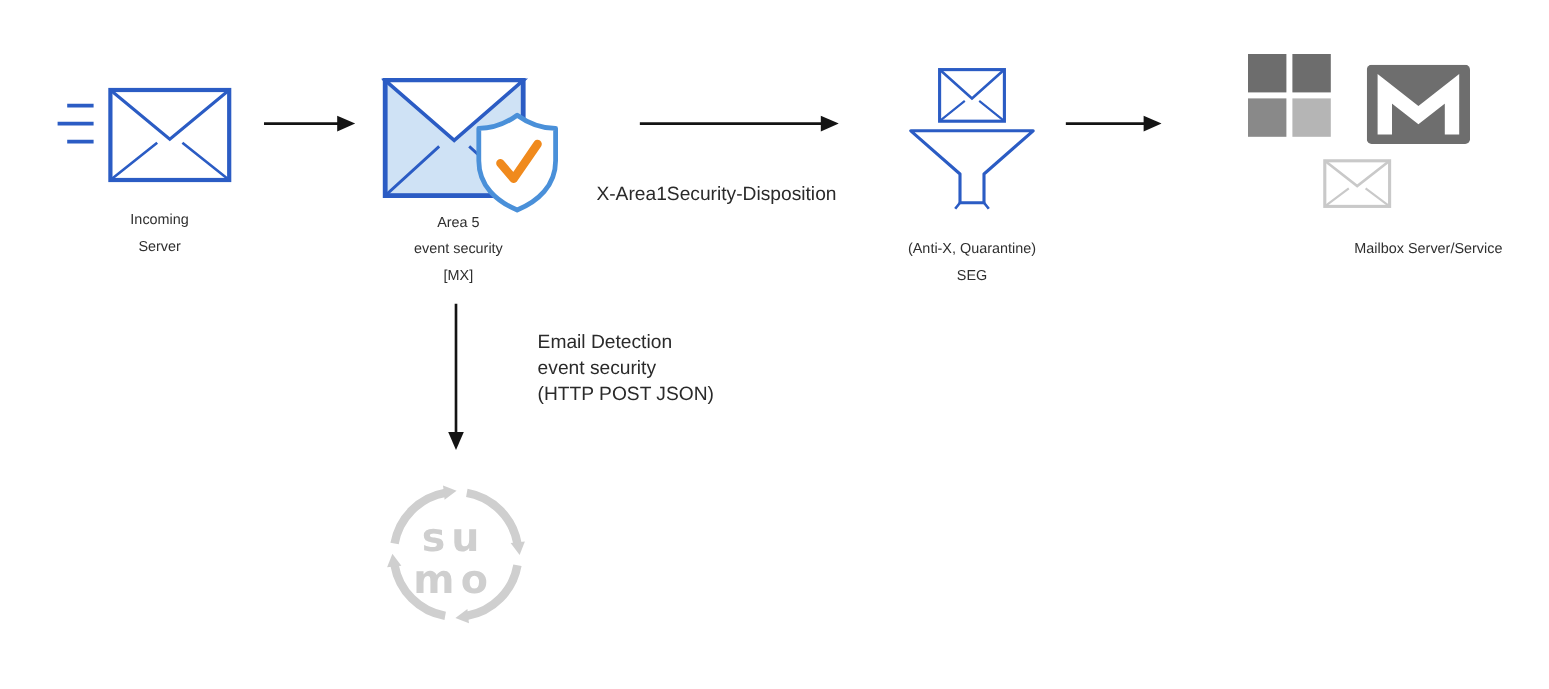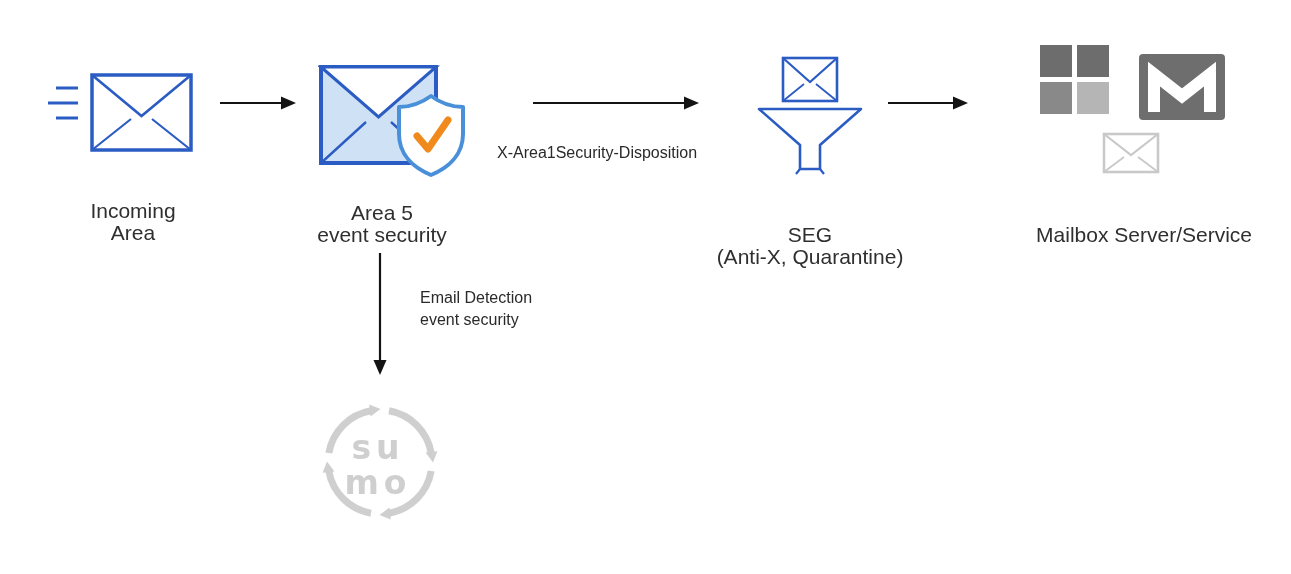--- a/index.html
+++ b/index.html
@@ -1,19 +1,19 @@
 <!DOCTYPE html>
 <html><head>
 <meta charset="utf-8">
 <style>
   html,body{margin:0;padding:0;background:#ffffff;}
   body{font-family:"Liberation Sans","DejaVu Sans",sans-serif;color:#2d2d2d;}
   .canvas{position:relative;width:1291px;height:574px;background:#ffffff;overflow:hidden;}
   .abs{position:absolute;}
-  .node-label{font-size:21px;line-height:22px;text-align:center;color:#2f2f2f;margin-top:28px;}
+  .node-label{font-size:12px;line-height:22px;text-align:center;color:#2f2f2f;}
   .edge-label{font-size:16px;line-height:21.5px;color:#2a2a2a;}
   .left{text-align:left;}
   svg{display:block;}
   text.sumo-txt{font-family:"DejaVu Sans","Liberation Sans",sans-serif;font-weight:bold;fill:#cfcfcf;font-size:33px;letter-spacing:5px;}
 </style>
 </head>
 <body>
 
 <div class="canvas">
 
@@ -21,59 +21,60 @@
     <line x1="11" y1="16" x2="33" y2="16" stroke="#2b5cc4" stroke-width="3"></line>
     <line x1="3" y1="31" x2="33" y2="31" stroke="#2b5cc4" stroke-width="3"></line>
     <line x1="11" y1="46" x2="33" y2="46" stroke="#2b5cc4" stroke-width="3"></line>
     <rect x="47" y="3" width="99" height="75" fill="#ffffff" stroke="#2b5cc4" stroke-width="3.5"></rect>
     <path d="M47,3 L96.5,44 L146,3" fill="none" stroke="#2b5cc4" stroke-width="2.6"></path>
     <path d="M47,78 L86,47 M146,78 L107,47" fill="none" stroke="#2b5cc4" stroke-width="2.2"></path>
   </svg>
 
   <div class="abs node-label" style="left:63px;top:172px;width:140px;">
     <div>Incoming</div>
-    <div>Area</div>
+    <div>Server</div>
   </div>
 
   <svg class="abs" style="left:220px;top:93px;" width="76" height="20" viewBox="0 0 76 20">
     <line x1="0" y1="10" x2="62" y2="10" stroke="#141414" stroke-width="2.2"></line>
     <polygon points="61,3.5 76,10 61,16.5" fill="#141414"></polygon>
   </svg>
 
   <svg class="abs" style="left:318px;top:62px;" width="152" height="118" viewBox="0 0 152 118">
     <rect x="3" y="5" width="115" height="96" fill="#cfe2f5" stroke="#2b5cc4" stroke-width="4"></rect>
     <path d="M3,5 L60.5,55 L118,5 Z" fill="#ffffff" stroke="#2b5cc4" stroke-width="3"></path>
     <path d="M3,101 L48,60 M118,101 L73,60" fill="none" stroke="#2b5cc4" stroke-width="2.4"></path>
     <path d="M113,34 C102,42 90,45 81,45 L81,72 C81,93 96,106 113,113 C130,106 145,93 145,72 L145,45 C136,45 124,42 113,34 Z" fill="#ffffff" stroke="#4a90d9" stroke-width="4" stroke-linejoin="round"></path>
     <path d="M99,74 L110,87 L130,58" fill="none" stroke="#f08a1d" stroke-width="7" stroke-linecap="round" stroke-linejoin="round"></path>
   </svg>
 
   <div class="abs node-label" style="left:302px;top:174px;width:160px;">
     <div>Area 5</div>
     <div>event security</div>
+    <div>[MX]</div>
   </div>
 
   <svg class="abs" style="left:533px;top:93px;" width="166" height="20" viewBox="0 0 166 20">
     <line x1="0" y1="10" x2="152" y2="10" stroke="#141414" stroke-width="2.2"></line>
     <polygon points="151,3.5 166,10 151,16.5" fill="#141414"></polygon>
   </svg>
 
-  <div class="abs edge-label left" style="left:497px;top:142px;width:250px;">X-Area1Security-Disposition</div>
+  <div class="abs edge-label left" style="left:497px;top:152px;width:250px;">X-Area1Security-Disposition</div>
 
   <svg class="abs" style="left:755px;top:55px;" width="110" height="122" viewBox="0 0 110 122">
     <rect x="28" y="3" width="54" height="43" fill="#ffffff" stroke="#2b5cc4" stroke-width="2.6"></rect>
     <path d="M28,3 L55,27 L82,3" fill="none" stroke="#2b5cc4" stroke-width="2.2"></path>
     <path d="M28,46 L49,29 M82,46 L61,29" fill="none" stroke="#2b5cc4" stroke-width="1.8"></path>
     <path d="M4,54 L106,54 L65,90 L65,114 L45,114 L45,90 Z" fill="none" stroke="#2b5cc4" stroke-width="2.6" stroke-linejoin="round"></path>
     <path d="M45,114 L41,119 M65,114 L69,119" fill="none" stroke="#2b5cc4" stroke-width="2.2"></path>
   </svg>
 
   <div class="abs node-label" style="left:705px;top:196px;width:210px;">
+    <div>(Anti-X, Quarantine)</div>
     <div>SEG</div>
-    <div>(Anti-X, Quarantine)</div>
   </div>
 
   <svg class="abs" style="left:888px;top:93px;" width="80" height="20" viewBox="0 0 80 20">
     <line x1="0" y1="10" x2="66" y2="10" stroke="#141414" stroke-width="2.2"></line>
     <polygon points="65,3.5 80,10 65,16.5" fill="#141414"></polygon>
   </svg>
 
   <svg class="abs" style="left:1040px;top:45px;" width="70" height="70" viewBox="0 0 70 70">
     <rect x="0" y="0" width="32" height="32" fill="#6d6d6d"></rect>
     <rect x="37" y="0" width="32" height="32" fill="#6d6d6d"></rect>
@@ -92,23 +93,24 @@
     <path d="M2,40 L22,25 M56,40 L36,25" fill="none" stroke="#c9c9c9" stroke-width="1.8"></path>
   </svg>
 
   <div class="abs node-label" style="left:1012px;top:196px;width:240px;text-align:right;">Mailbox Server/Service</div>
 
   <svg class="abs" style="left:370px;top:253px;" width="20" height="122" viewBox="0 0 20 122">
     <line x1="10" y1="0" x2="10" y2="108" stroke="#141414" stroke-width="2.2"></line>
     <polygon points="3.5,107 10,122 16.5,107" fill="#141414"></polygon>
   </svg>
 
-  <div class="abs edge-label left" style="left:420px;top:275px;width:240px;margin-top:12px;">
+  <div class="abs edge-label left" style="left:448px;top:275px;width:240px;">
     <div>Email Detection</div>
     <div>event security</div>
+    <div>(HTTP POST JSON)</div>
   </div>
 
   <svg class="abs" style="left:315px;top:397px;" width="130" height="130" viewBox="0 0 130 130">
     <g stroke="#cfcfcf" stroke-width="7" fill="none">
       <path d="M13.8,56 A52,52 0 0 1 56,13.8"></path>
       <g transform="rotate(90 65 65)">
           <path d="M13.8,56 A52,52 0 0 1 56,13.8"></path>
         </g>
       <g transform="rotate(180 65 65)">
           <path d="M13.8,56 A52,52 0 0 1 56,13.8"></path>

